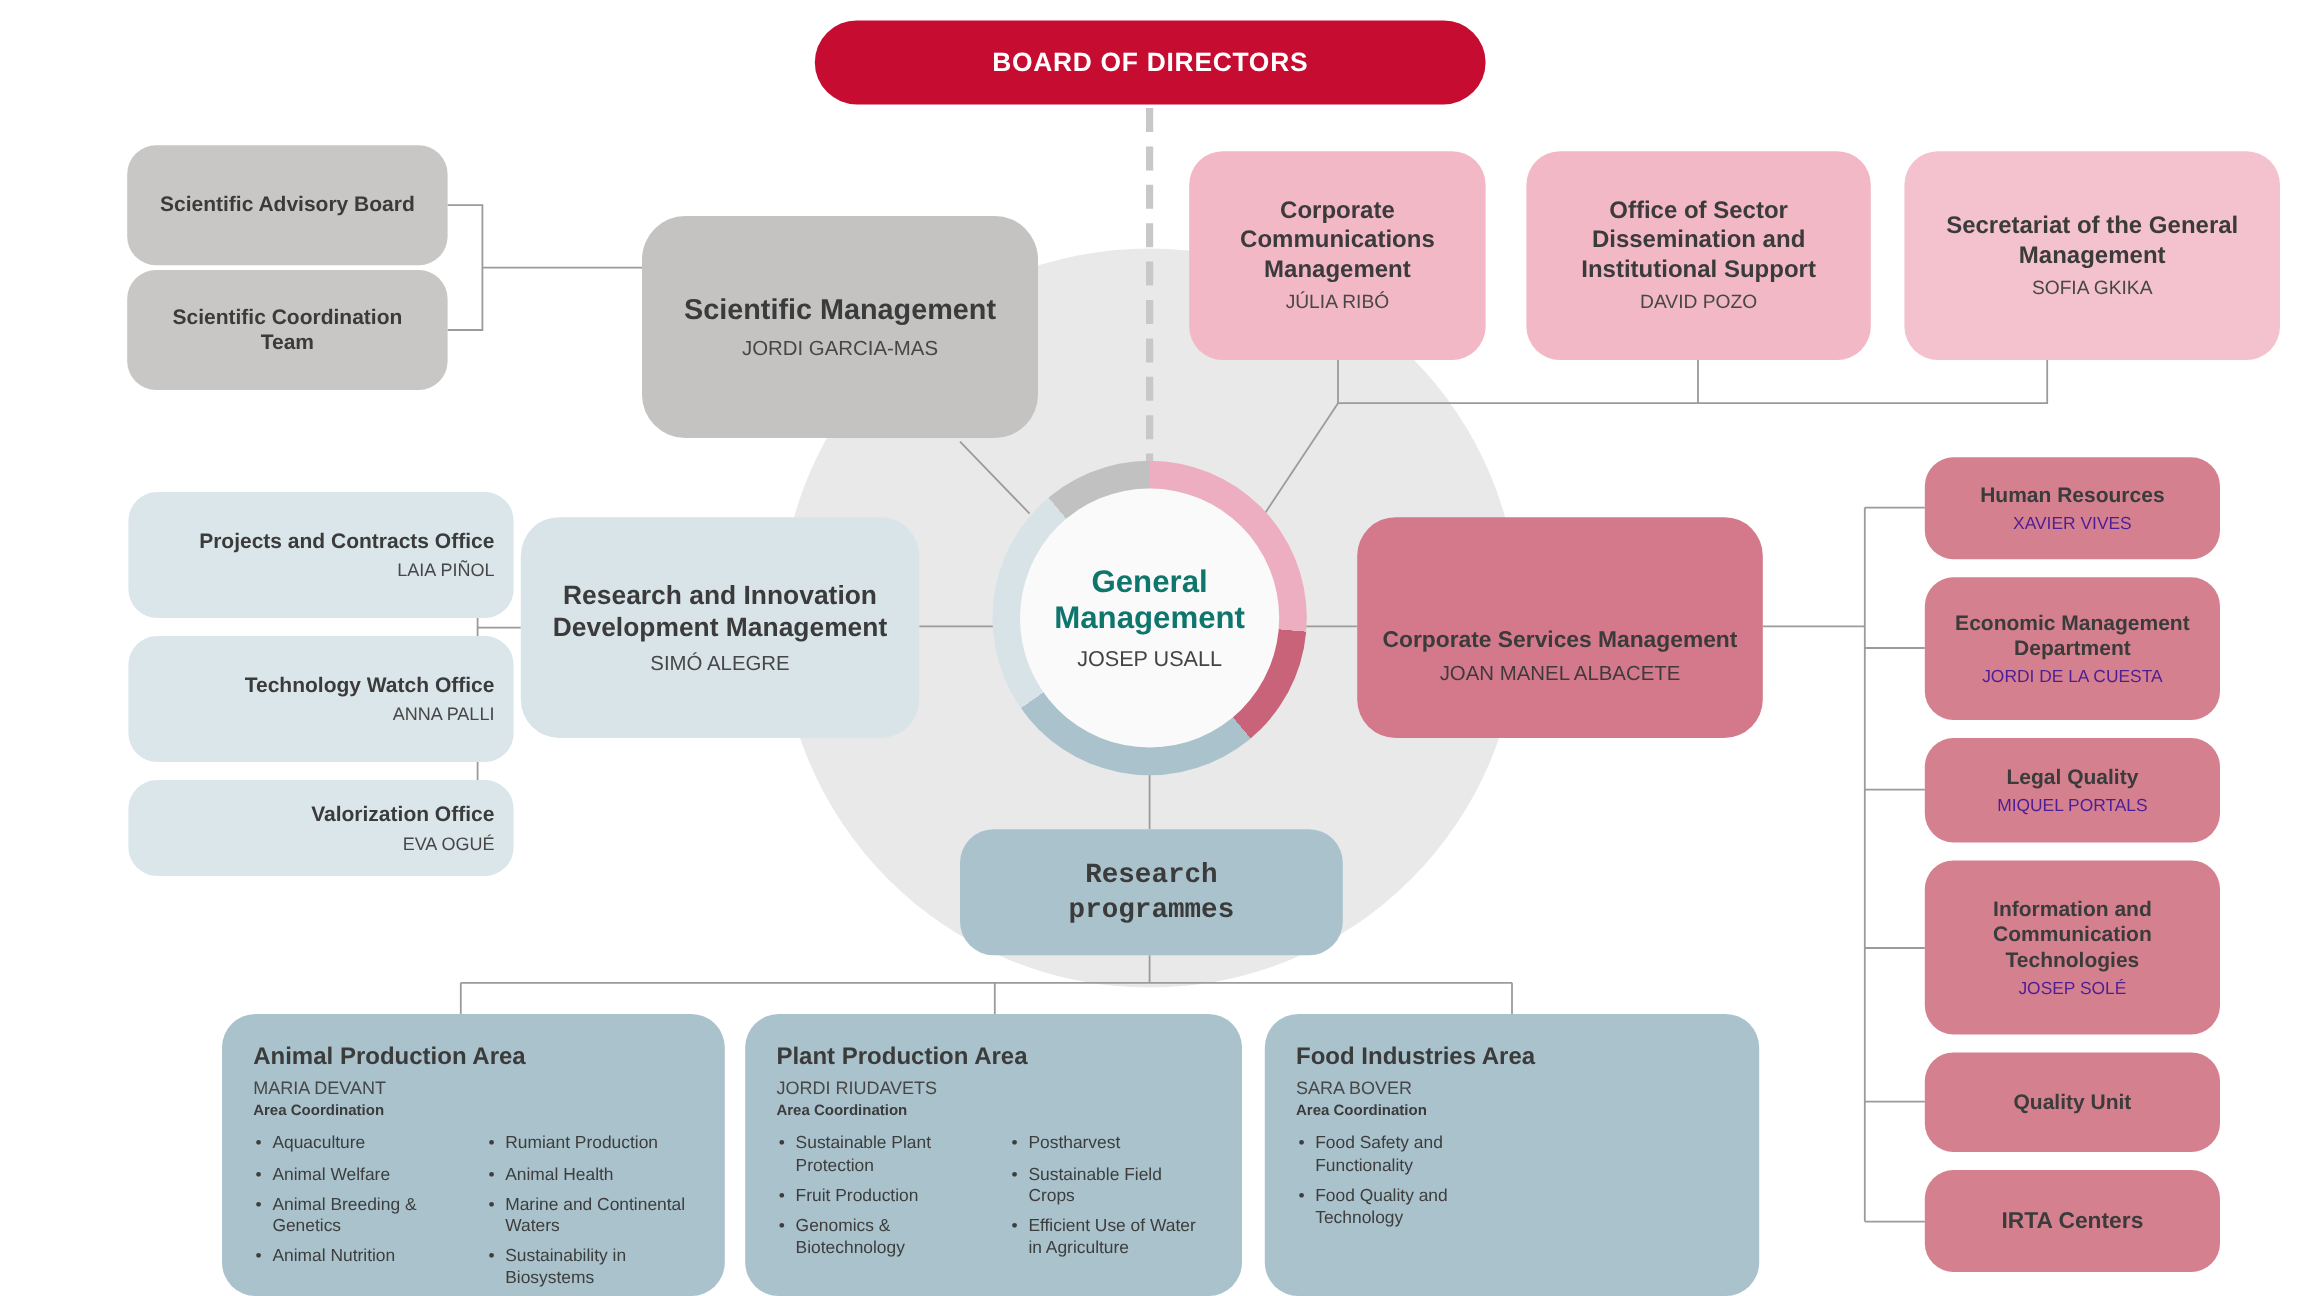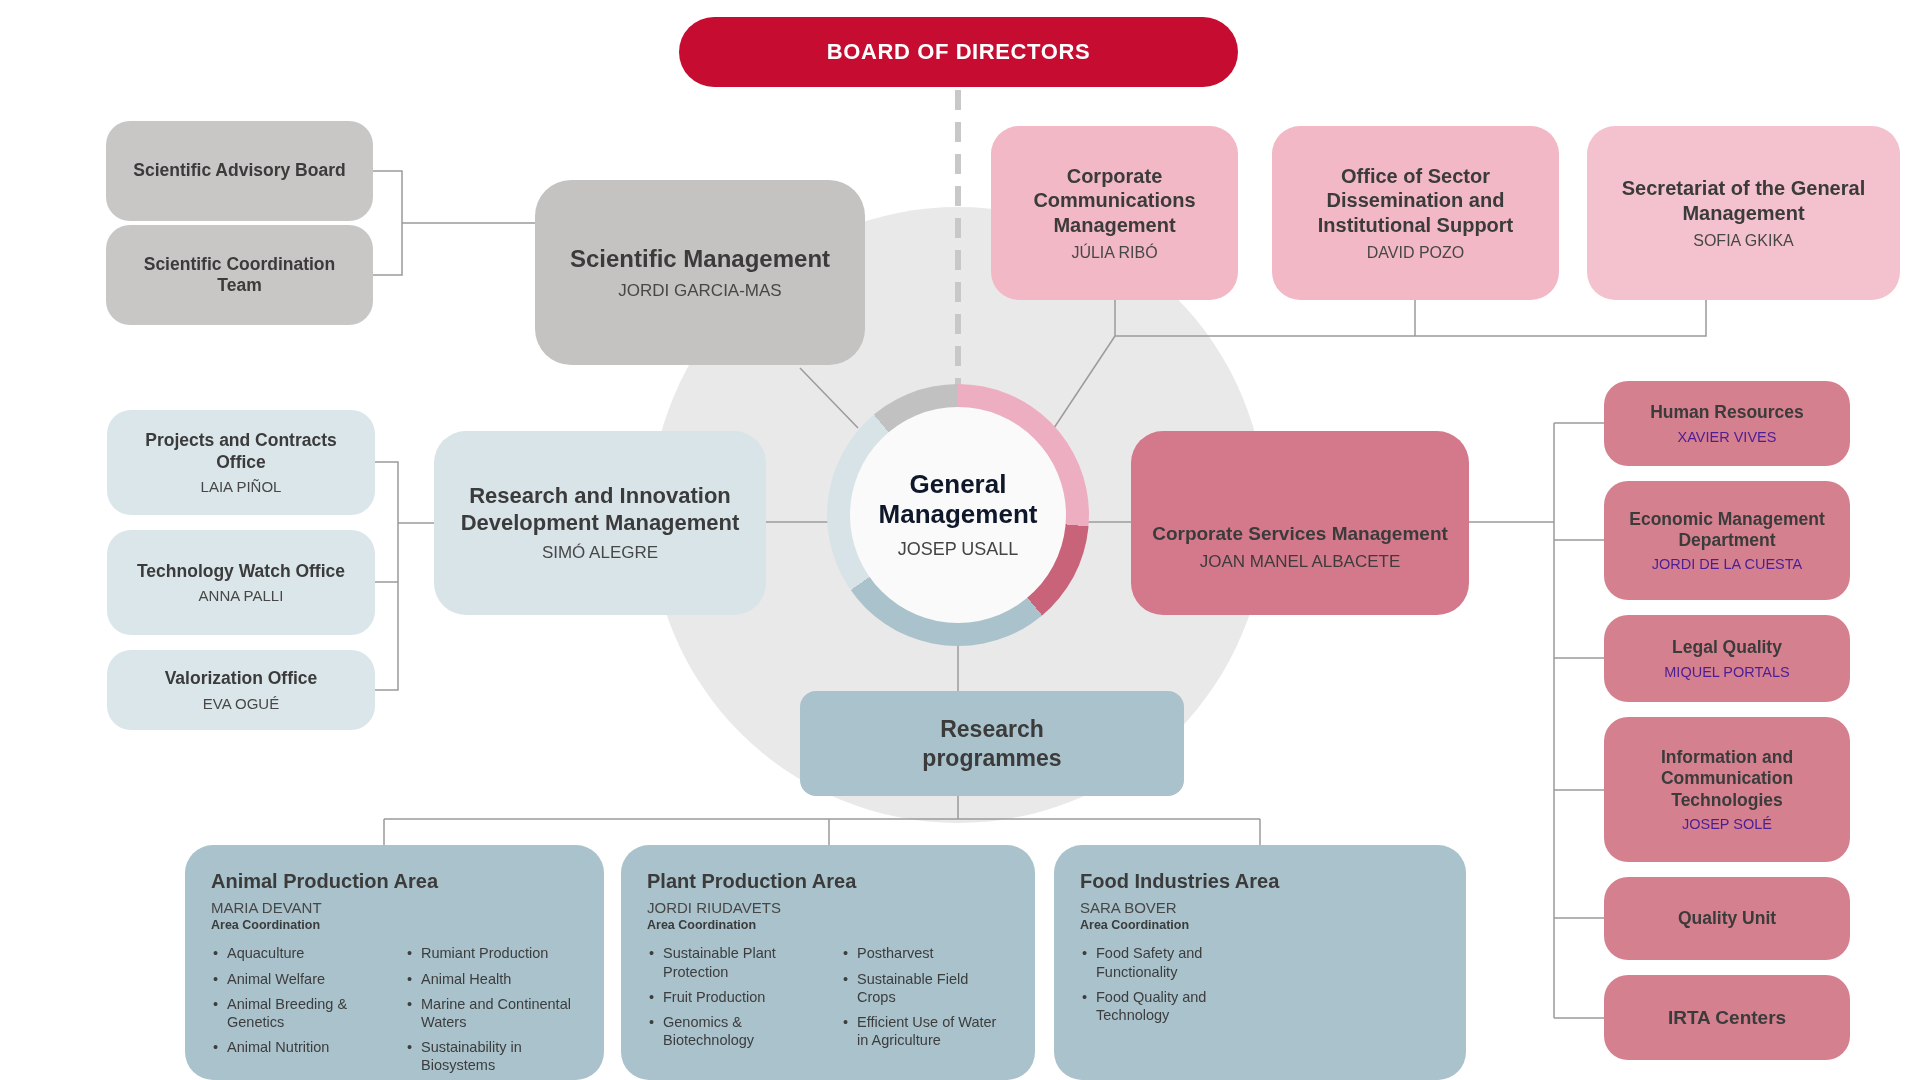--- a/index.html
+++ b/index.html
@@ -35,21 +35,21 @@
 
   
   .pink { top:126px; height:174px; background:#F2B8C6; border-radius:28px; }
   .pink .title { font-size:20px; }
   .pink .name { font-size:16px; }
   .ccm { left:991px;  width:247px; }
   .osd { left:1272px; width:287px; }
   .sgm { left:1587px; width:313px; background:#F4C2CE; }
 
   
-  .lblue { width:268px; left:107px; background:#DBE6EA; border-radius:24px; }
+  .lblue { width:321px; left:107px; background:#DBE6EA; border-radius:24px;align-items:flex-end; }
   .lblue .title { font-size:17.5px; }
   .lblue .name { font-size:15px; margin-top:5px; }
   .pco { top:410px; height:105px; }
   .two { top:530px; height:105px; }
   .vo  { top:650px; height:80px; }
   .ridm { left:434px; top:431px; width:332px; height:184px; background:#D9E4E9;
     border-radius:32px; }
   .ridm .title { font-size:22px; }
   .ridm .name { font-size:17px; }
 
@@ -64,22 +64,22 @@
   .rose .name { font-size:14.5px; color:#4c1d95; margin-top:5px; }
   .hr   { top:381px; height:85px; }
   .econ { top:481px; height:119px; }
   .leg  { top:615px; height:87px; }
   .ict  { top:717px; height:145px; }
   .qu   { top:877px; height:83px; }
   .irta { top:975px; height:85px; }
   .irta .title { font-size:19px; }
 
   
-  .rp { left:800px; top:691px; width:384px; height:105px; background:#A9C2CB;
-    border-radius:16px; }
+  .rp { left:800px; top:691px; width:319px; height:105px; background:#A9C2CB;
+    border-radius:28px;font-family:Liberation Mono, monospace; }
   .rp .title { font-size:23px; max-width:180px; }
 
   .area { top:845px; height:235px; background:#A9C2CB; border-radius:28px;
     align-items:flex-start; justify-content:flex-start; text-align:left;
     padding:24px 26px; }
   .area .title { font-size:20px; }
   .area .name { font-size:15px; margin-top:6px; }
   .area .role { font-size:12.5px; font-weight:bold; color:#3b3b3b; margin-top:2px; }
   .animal { left:185px; width:419px; }
   .plant  { left:621px; width:414px; }
@@ -95,21 +95,21 @@
     border-radius:50%; display:flex; align-items:center; justify-content:center;
     background:conic-gradient(from 0deg,
       #ECAEC0 0deg 95deg,
       #C9637A 95deg 140deg,
       #A9C2CB 140deg 235deg,
       #D8E3E8 235deg 320deg,
       #C2C1C1 320deg 360deg); }
   .ring-inner { width:216px; height:216px; border-radius:50%; background:#FBFAFA;
     display:flex; flex-direction:column; align-items:center; justify-content:center;
     text-align:center; }
-  .center-title { font-size:26px; font-weight:bold; color:#0f172a; line-height:1.15;
+  .center-title { font-size:26px; font-weight:bold; color:#0f766e; line-height:1.15;
     max-width:175px; }
   .center-name { font-size:18px; color:#444444; margin-top:10px; }
 </style>
 </head>
 <body>
 
 <div class="stage">
 
   <div class="bigcircle"></div>
 

